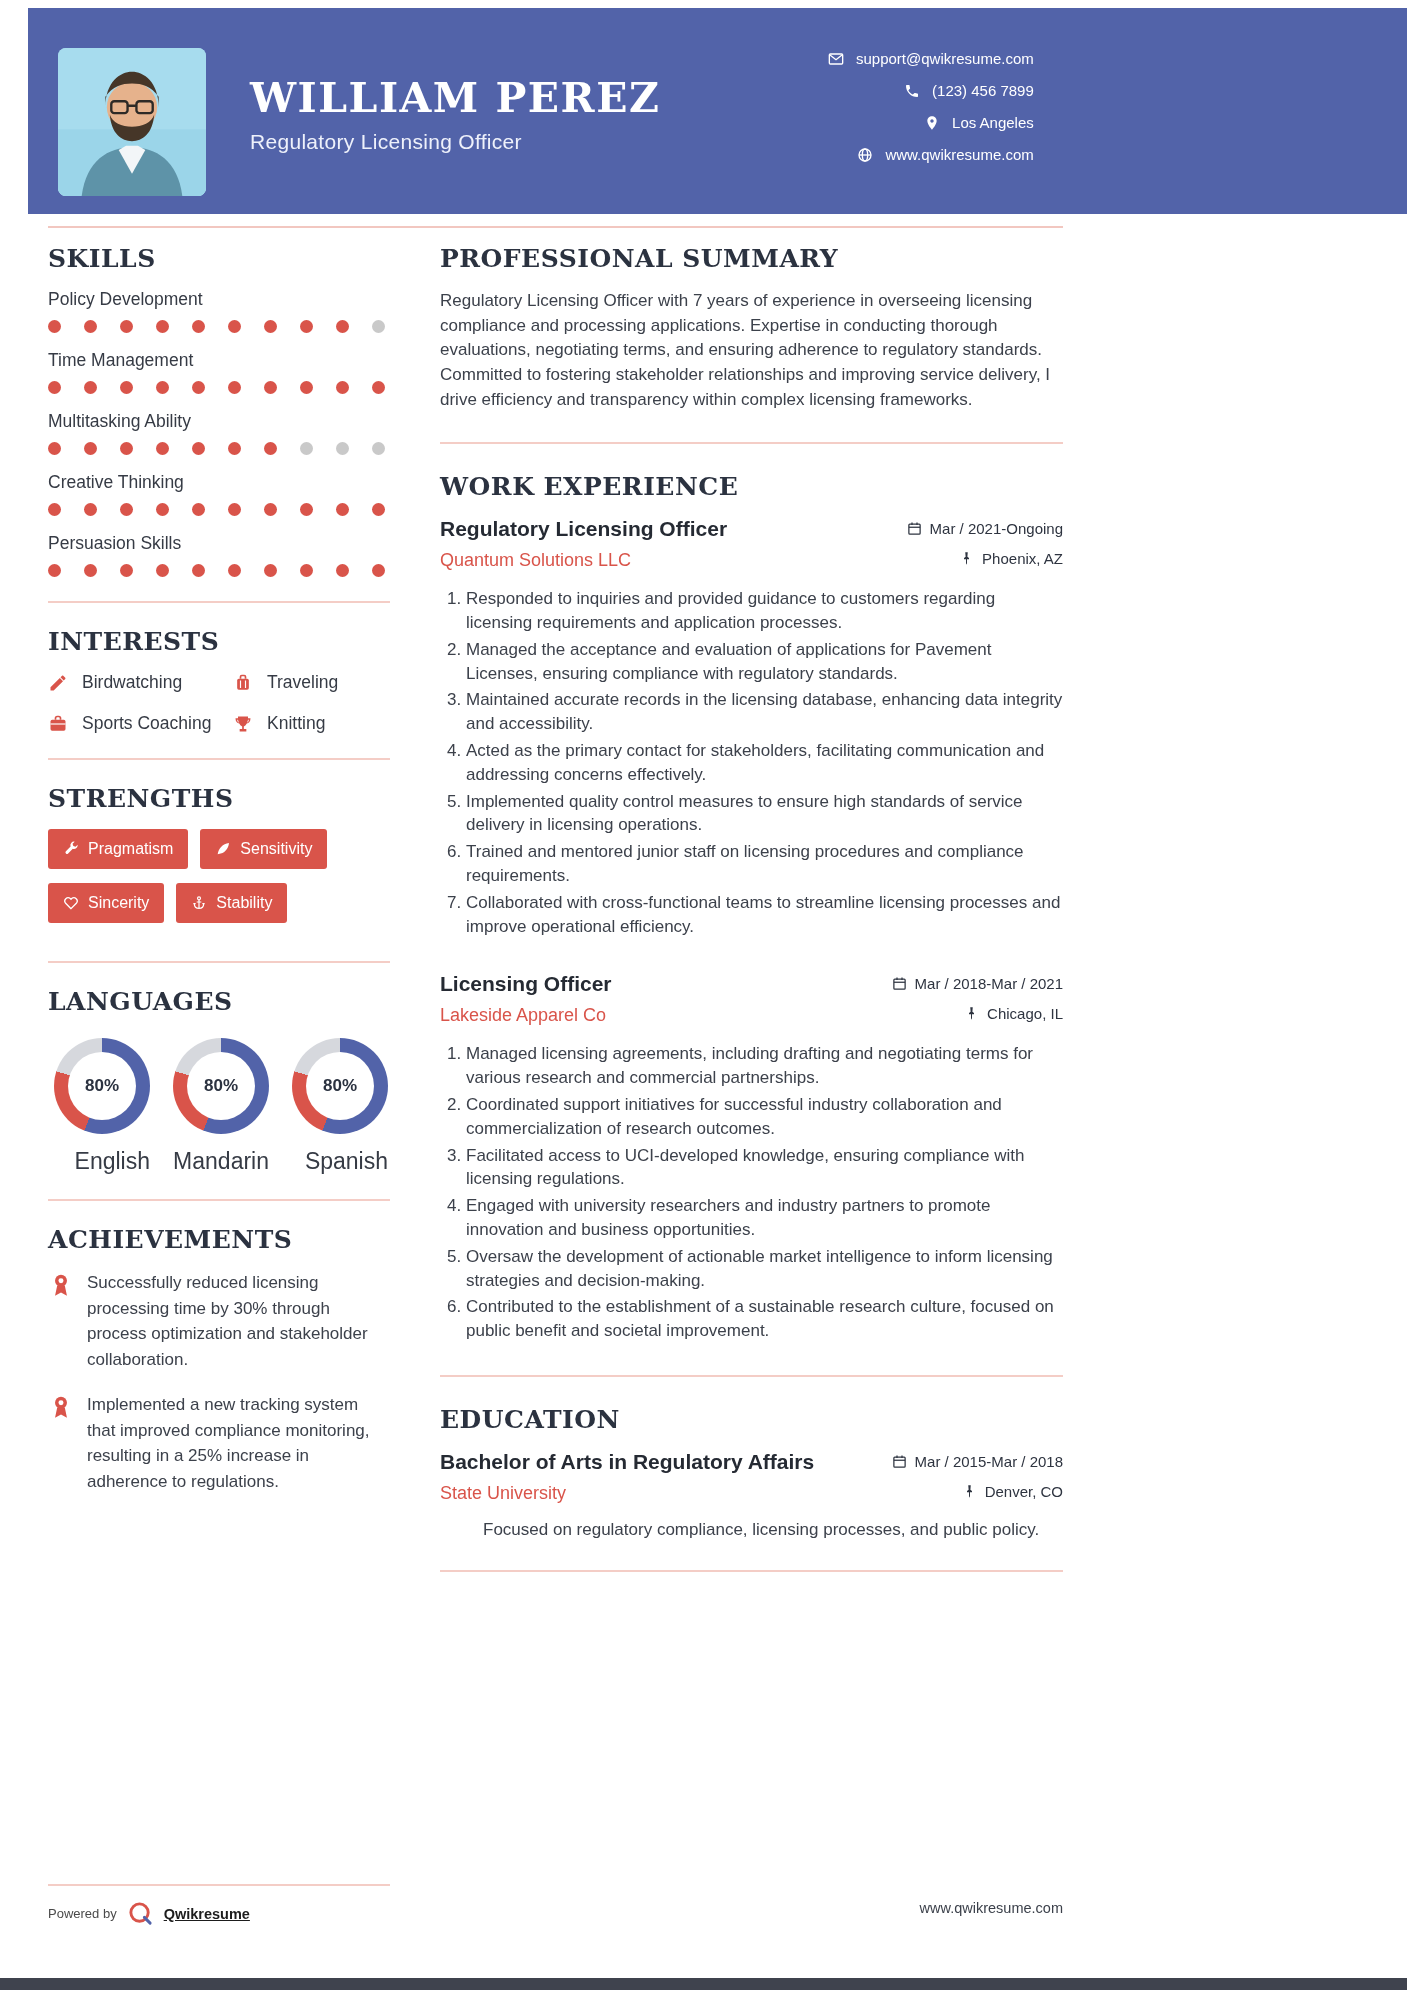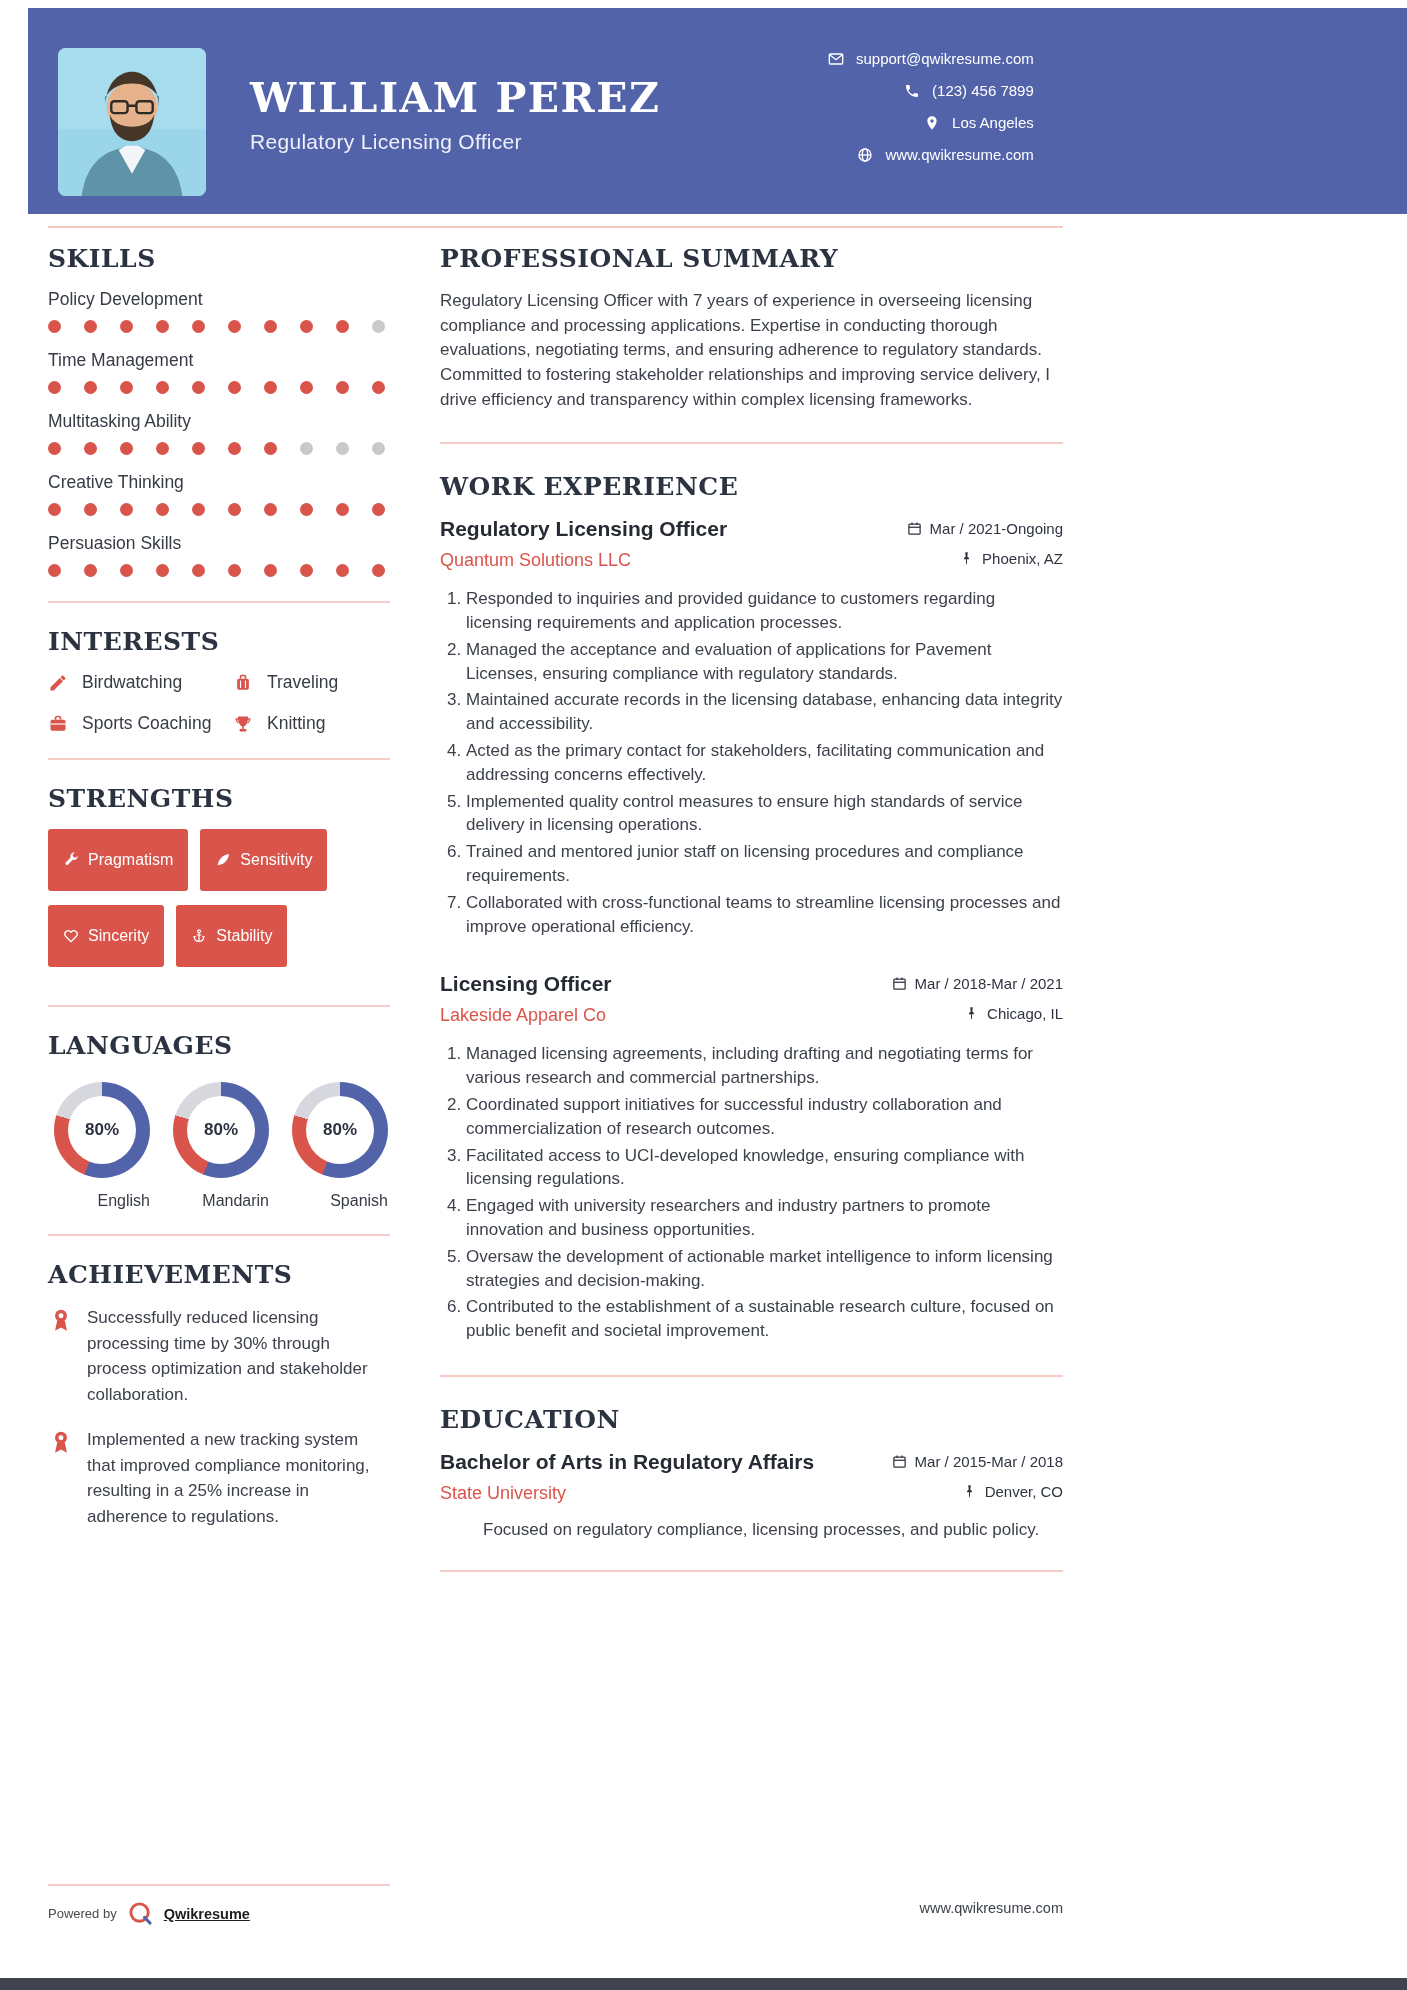--- a/index.html
+++ b/index.html
@@ -54,34 +54,34 @@
   
   .interests-grid { display:grid; grid-template-columns:185px 1fr; row-gap:20px; }
   .interest { display:flex; align-items:center; gap:14px; font-size:17.5px; color:#363b45; }
   .interest svg { width:20px; height:20px; flex:0 0 auto; }
 
   
   .tags { display:flex; flex-wrap:wrap; }
   .tag {
     display:inline-flex; align-items:center; gap:9px;
     background:#d9544a; color:#fff; font-size:16px;
-    padding:22px 15px; border-radius:3px; margin:0 12px 14px 0;
+    padding:11px 15px; border-radius:3px; margin:0 12px 14px 0;
   }
   .tag svg { width:16px; height:16px; }
 
   
   .langs { display:flex; justify-content:space-between; padding:6px 2px 0 2px; }
   .lang { display:flex; flex-direction:column; align-items:flex-end; width:100px; }
   .donut { width:96px; height:96px; border-radius:50%; position:relative; background:#d6d8dd; }
   .donut-hole {
     position:absolute; inset:14px; background:#fff; border-radius:50%;
     display:flex; align-items:center; justify-content:center;
     font-size:17px; font-weight:700; color:#2b3240;
   }
-  .lang-label { margin-top:14px; font-size:16px; color:#363b45; }
+  .lang-label { margin-top:14px; font-size:23px; color:#363b45; }
 
   
   .ach { display:flex; gap:13px; margin-bottom:20px; }
   .ach svg { width:26px; height:26px; flex:0 0 auto; margin-top:2px; }
   .ach-text { font-size:17px; line-height:1.5; color:#3c414b; }
 
   
   .summary-text { font-size:17px; line-height:1.45; color:#3c414b; }
   .job { margin-top:16px; }
   .job + .job { margin-top:34px; }

